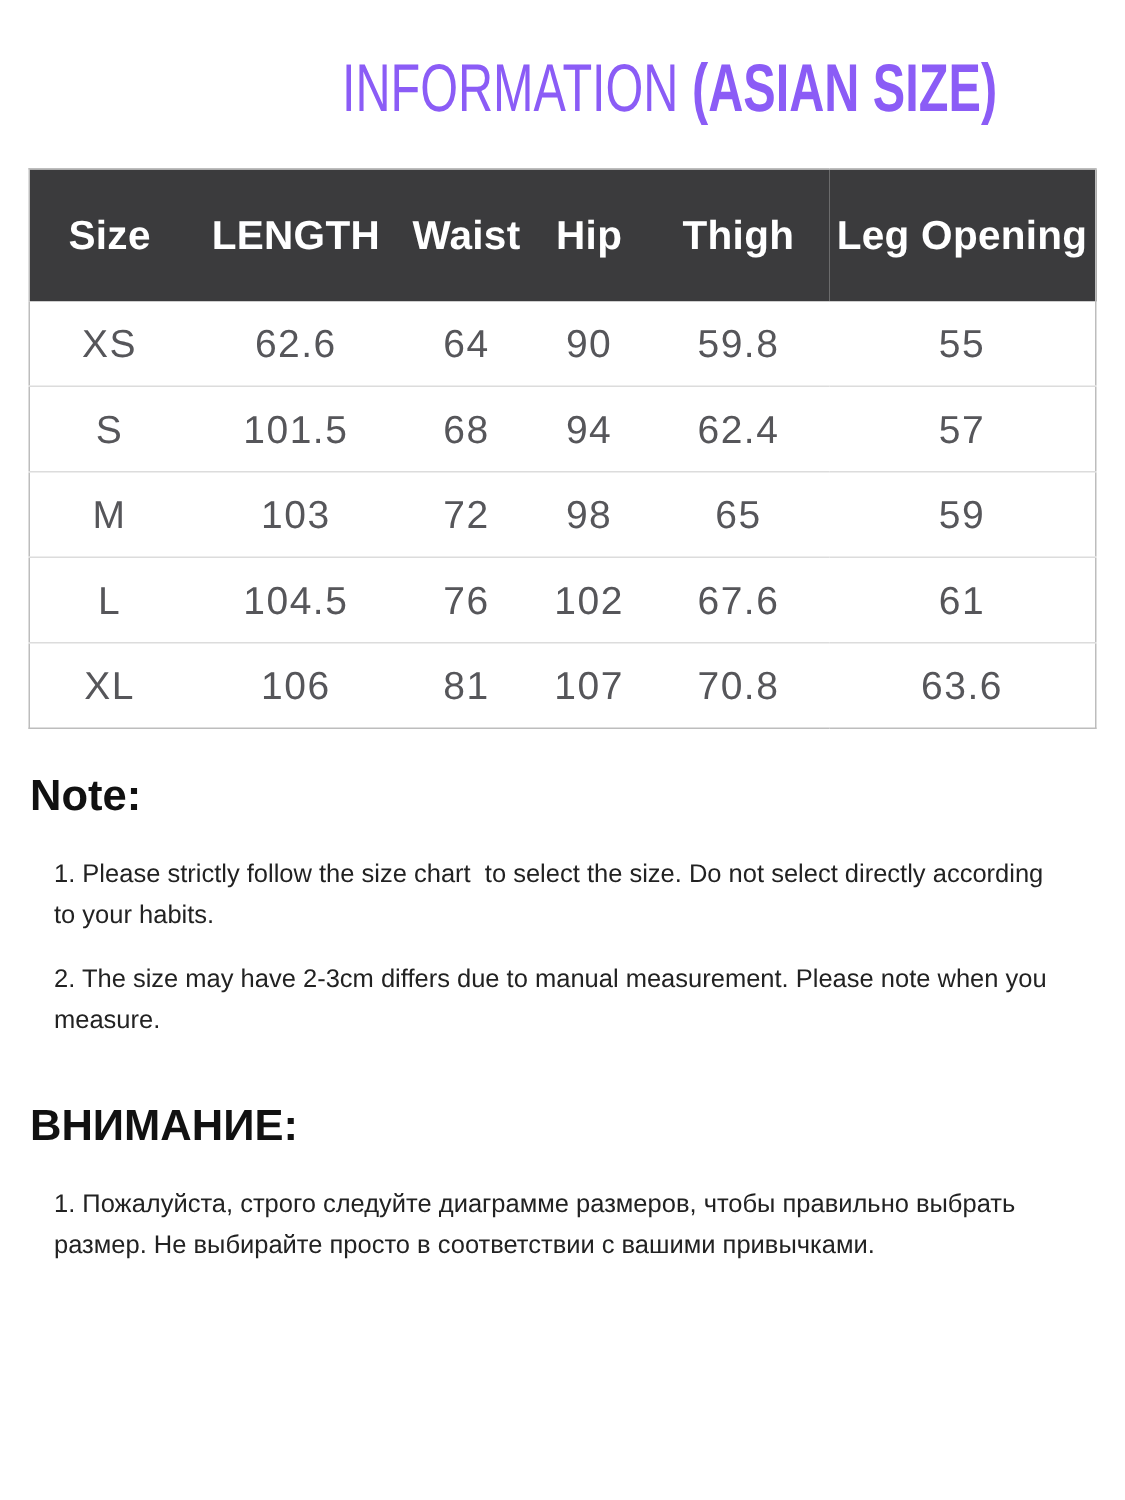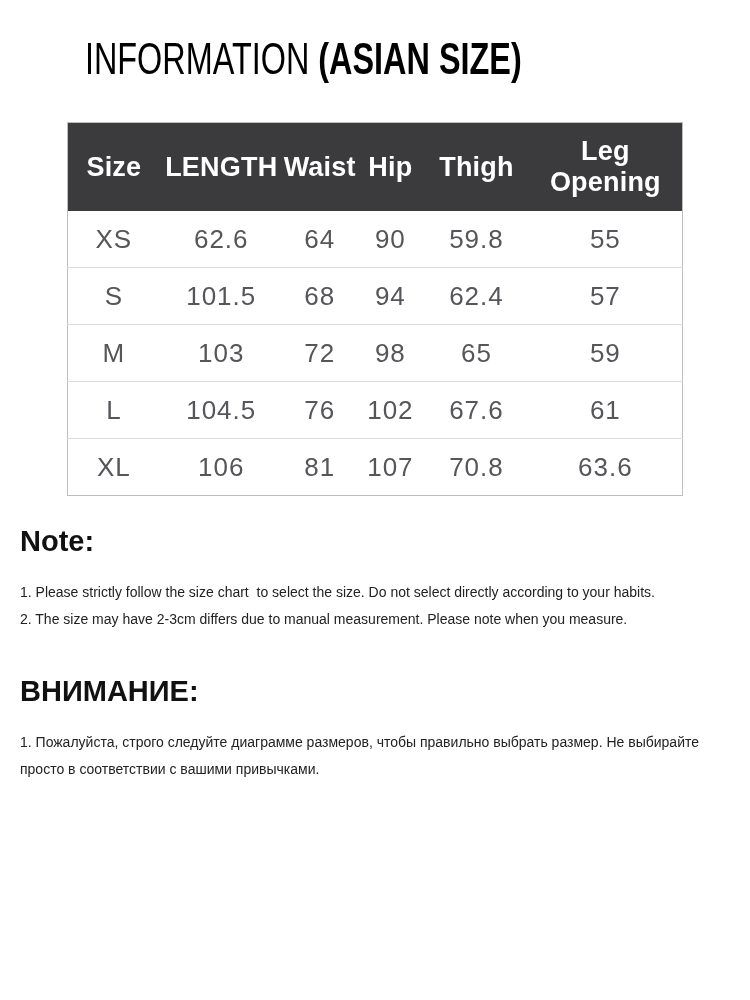--- a/index.html
+++ b/index.html
@@ -8,38 +8,38 @@
     height: 1000px;
     background: #ffffff;
     font-family: "Liberation Sans", sans-serif;
     color: #1f1f1f;
     overflow: hidden;
   }
 
   
   .title {
     margin: 36px 0 0;
-    text-align: left;
+    text-align: right;
     white-space: nowrap;
     font-weight: 400;
-    color: #000000;
+    color: #8b5cf6;
   }
   .title-inner {
     display: inline-block;
     transform: scaleX(0.72);
     transform-origin: 50% 50%;
     font-size: 45px;
     line-height: 46px;
   }
   .title-bold { font-weight: 700; }
 
   
   table.size-table {
-    width: 616px;
-    margin: 40px auto 0;
+    width: 712px;
+    margin: 30px auto 0;
     border-collapse: collapse;
     table-layout: fixed;
     border: 1px solid #bdbdbd;
   }
   table.size-table thead th {
     background: #3b3b3d;
     color: #ffffff;
     height: 88px;
     font-size: 27px;
     font-weight: 700;
@@ -64,22 +64,22 @@
   .section { margin: 0 20px; }
   .section-title {
     font-size: 29px;
     line-height: 24px;
     font-weight: 700;
     color: #111111;
     margin: 33px 0 26px;
   }
   .attention .section-title { margin-top: 46px; }
   .section p {
-    margin: 0;
-    font-size: 14px;
+    margin: 16px;
+    font-size: 17px;
     line-height: 27px;
     color: #222222;
     white-space: pre-wrap;
   }
 </style>
 </head>
 <body>
 
 <h1 class="title">
   <span class="title-inner"><span>INFORMATION </span><span class="title-bold">(ASIAN SIZE)</span></span>

